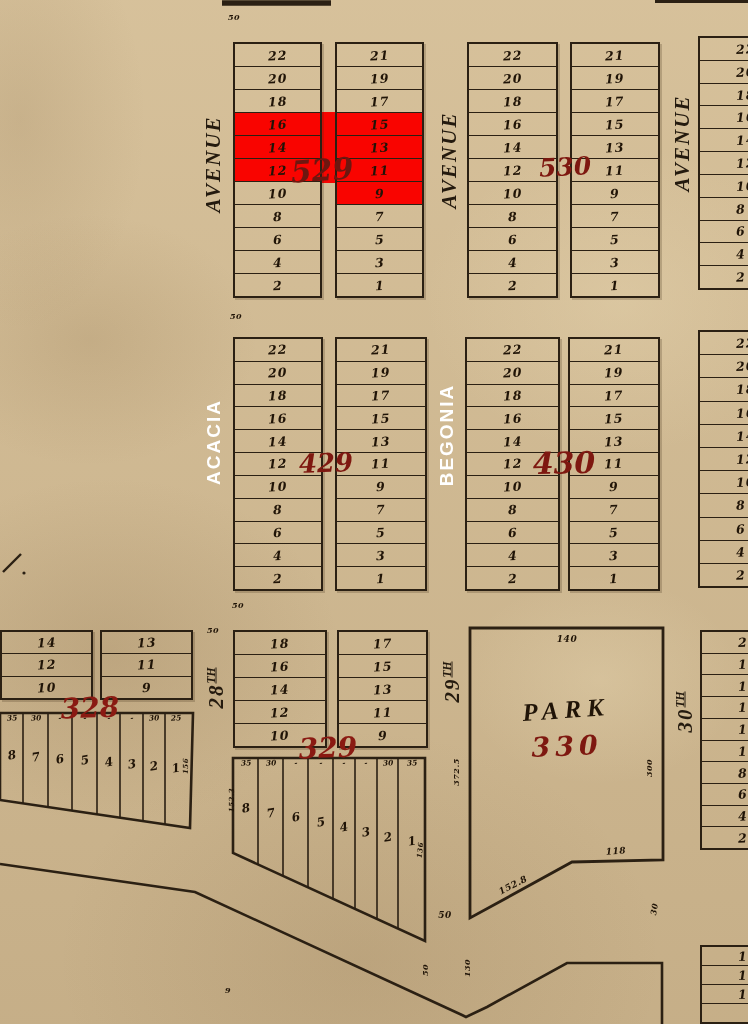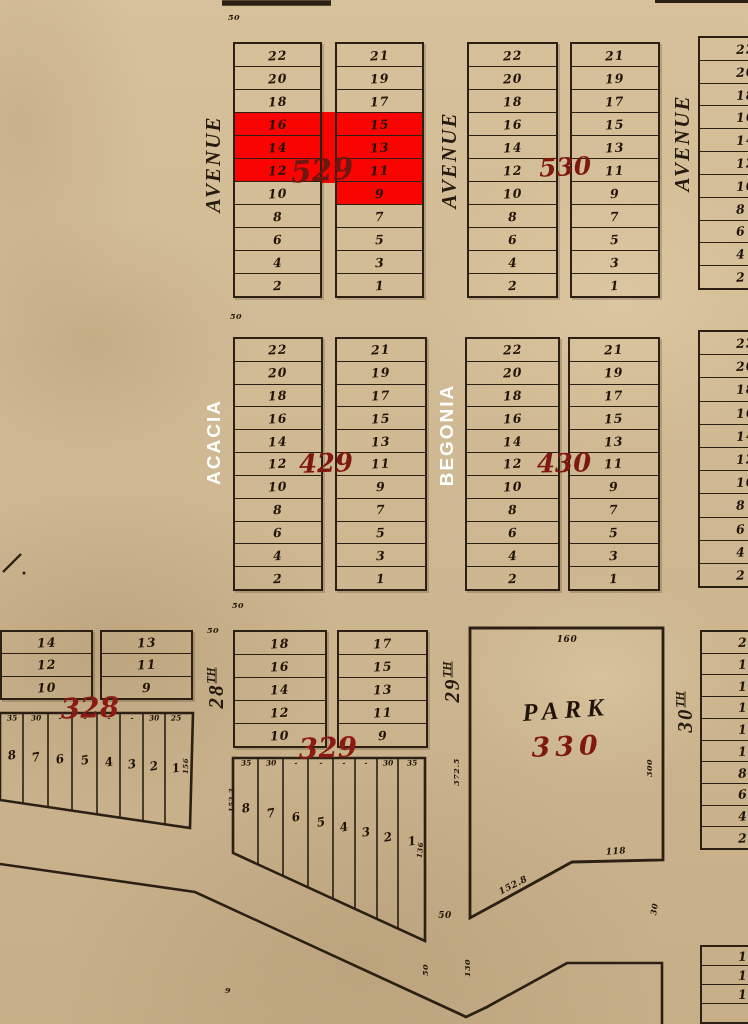--- a/index.html
+++ b/index.html
@@ -93,36 +93,36 @@
   <div class="street-v" style="left:452px;top:682px;transform:translate(-50%,-50%) rotate(-90deg);">
     <span>29</span><sup>TH</sup>
   </div>
   <div class="street-v" style="left:685px;top:712px;transform:translate(-50%,-50%) rotate(-90deg);">
     <span>30</span><sup>TH</sup>
   </div>
 
   <div class="blknum" style="left:322px;top:170px;font-size:30px;transform:translate(-50%,-50%) rotate(-4deg);color:#6e1710;">529</div>
   <div class="blknum" style="left:565px;top:167px;font-size:25px;transform:translate(-50%,-50%) rotate(-3deg);">530</div>
   <div class="blknum" style="left:326px;top:463px;font-size:26px;transform:translate(-50%,-50%) rotate(-2deg);">429</div>
-  <div class="blknum" style="left:564px;top:463px;font-size:26px;transform:translate(-50%,-50%) rotate(-1deg);">430</div>
+  <div class="blknum" style="left:564px;top:463px;font-size:30px;transform:translate(-50%,-50%) rotate(-1deg);">430</div>
   <div class="blknum" style="left:90px;top:708px;font-size:28px;transform:translate(-50%,-50%) rotate(-2deg);color:#8a1a12;">328</div>
   <div class="blknum" style="left:328px;top:748px;font-size:28px;transform:translate(-50%,-50%) rotate(-2deg);color:#8a1a12;">329</div>
   <div class="blknum" style="left:567px;top:746px;font-size:27px;letter-spacing:5px;transform:translate(-50%,-50%) rotate(-2deg);">330</div>
   <div class="lbl" style="left:566px;top:710px;font-size:25px;letter-spacing:6px;font-family:'Liberation Serif',serif;transform:translate(-50%,-50%) rotate(-4deg);">PARK</div>
 
   <div class="lbl dim" style="left:234px;top:17px;">50</div>
   <div class="lbl dim" style="left:236px;top:316px;">50</div>
   <div class="lbl dim" style="left:238px;top:605px;">50</div>
   <div class="lbl dim" style="left:213px;top:630px;">50</div>
   <div class="lbl dim" style="left:445px;top:915px;font-size:9px;">50</div>
   <div class="lbl dim" style="left:425px;top:970px;transform:translate(-50%,-50%) rotate(-90deg);">50</div>
   <div class="lbl dim" style="left:467px;top:968px;transform:translate(-50%,-50%) rotate(-90deg);">130</div>
   <div class="lbl dim" style="left:654px;top:909px;transform:translate(-50%,-50%) rotate(-80deg);">30</div>
   <div class="lbl dim" style="left:228px;top:990px;">9</div>
-  <div class="lbl dim" style="left:567px;top:639px;font-size:9px;">160</div>
+  <div class="lbl dim" style="left:567px;top:639px;font-size:9px;">140</div>
   <div class="lbl dim" style="left:456px;top:772px;transform:translate(-50%,-50%) rotate(-90deg);">372.5</div>
   <div class="lbl dim" style="left:649px;top:768px;transform:translate(-50%,-50%) rotate(-90deg);">300</div>
   <div class="lbl dim" style="left:616px;top:851px;font-size:9px;transform:translate(-50%,-50%) rotate(-4deg);">118</div>
   <div class="lbl dim" style="left:513px;top:885px;font-size:9px;transform:translate(-50%,-50%) rotate(-27deg);">152.8</div>
   <div class="lbl dim" style="left:185px;top:766px;font-size:7px;transform:translate(-50%,-50%) rotate(-90deg);">156</div>
   <div class="lbl dim" style="left:231px;top:800px;font-size:7px;transform:translate(-50%,-50%) rotate(-90deg);">152.3</div>
   <div class="lbl dim" style="left:420px;top:850px;font-size:7px;transform:translate(-50%,-50%) rotate(-85deg);">136</div>
 
 <div class="col" style="left: 233px; top: 42px; width: 89px; height: 256px;">
       <div class="lot">

